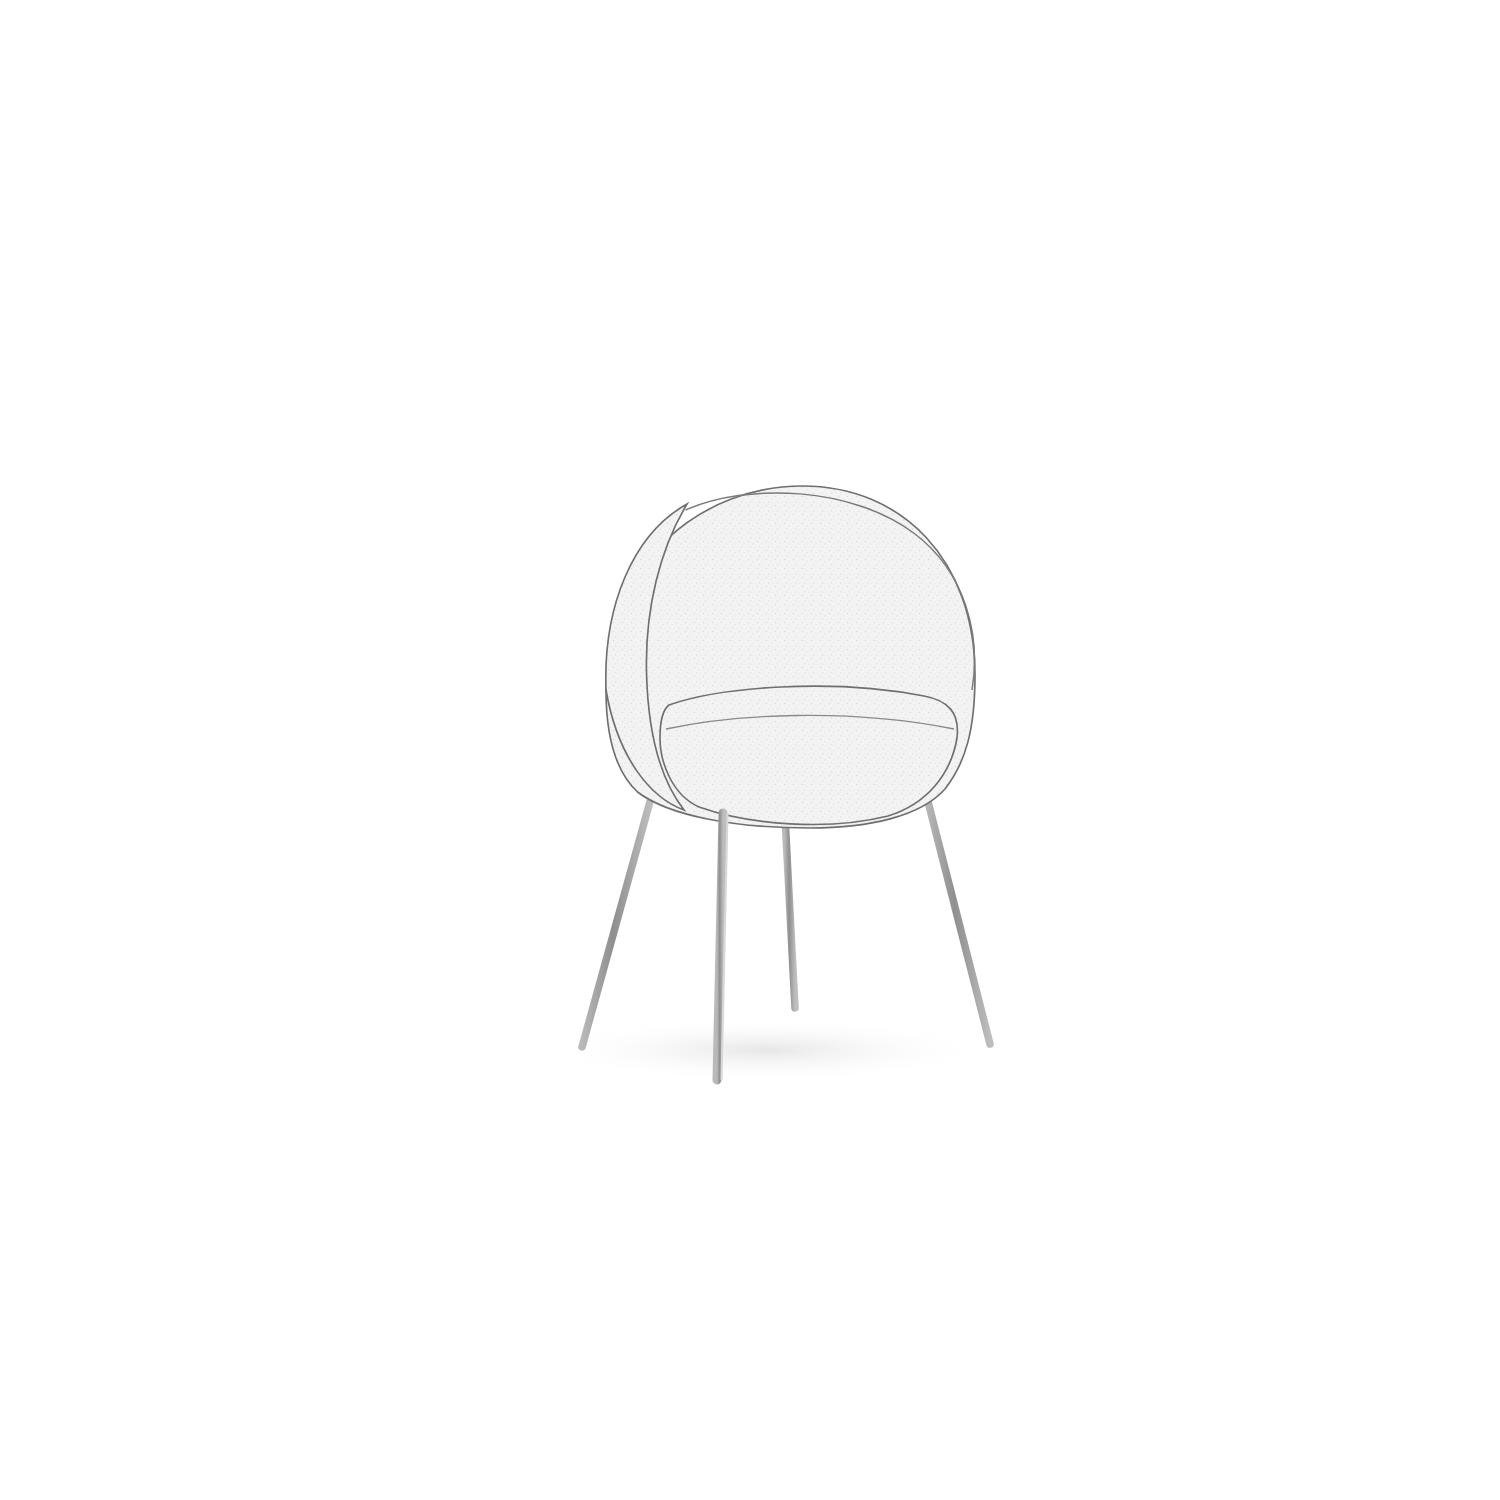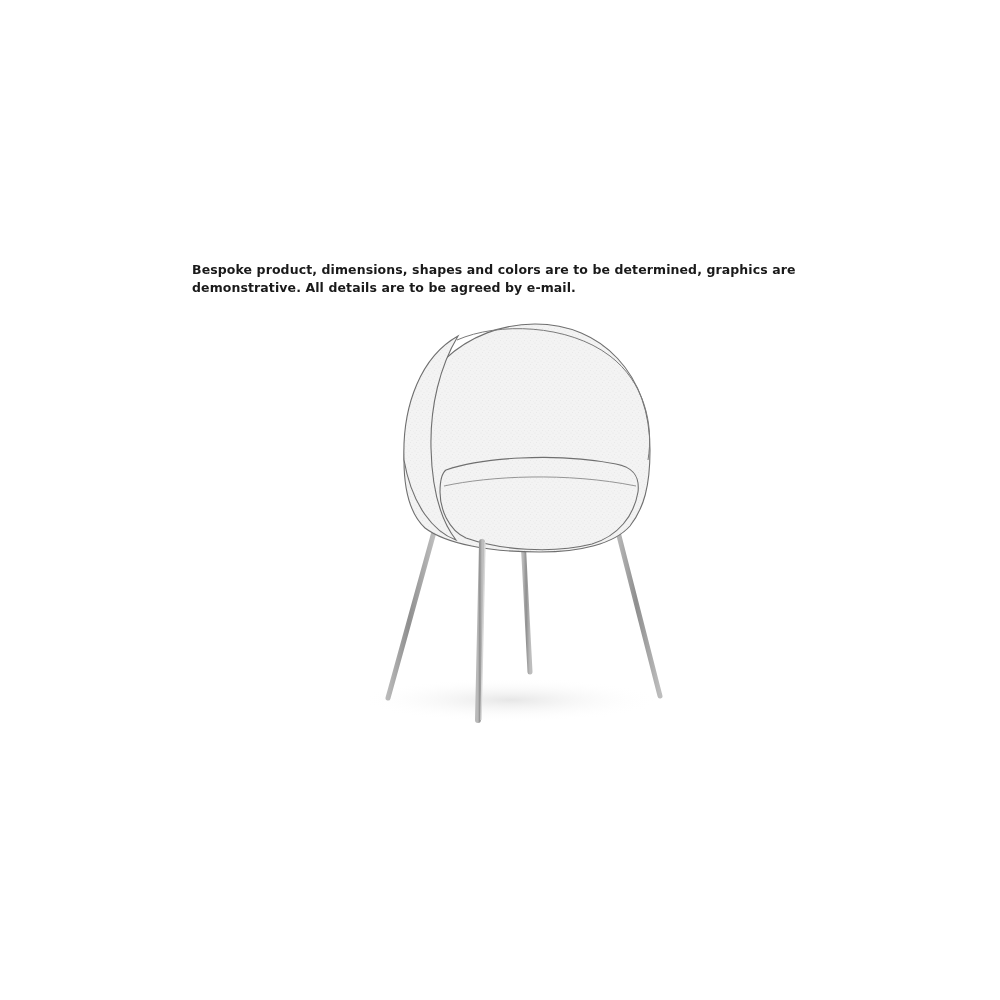--- a/index.html
+++ b/index.html
@@ -42,21 +42,20 @@
     display: block;
     width: 100%;
     height: 100%;
   }
 </style>
 </head>
 <body>
 
 <div class="page">
 
-  <p class="disclaimer">Bespoke product, dimensions, shapes and colors are to be determined, graphics are demonstrative. All details are to be agreed by e-mail.</p>
 
   <div class="product-figure">
     <svg viewBox="0 0 360 450" xmlns="http://www.w3.org/2000/svg">
       <defs>
         <pattern id="fabricTexture" width="6" height="6" patternUnits="userSpaceOnUse">
           <rect width="6" height="6" fill="#f3f3f3"></rect>
           <circle cx="1" cy="1" r="0.45" fill="#d8d8d8"></circle>
           <circle cx="4" cy="2.5" r="0.4" fill="#dcdcdc"></circle>
           <circle cx="2.5" cy="4.6" r="0.38" fill="#d5d5d5"></circle>
           <circle cx="5.3" cy="5.2" r="0.33" fill="#e0e0e0"></circle>

